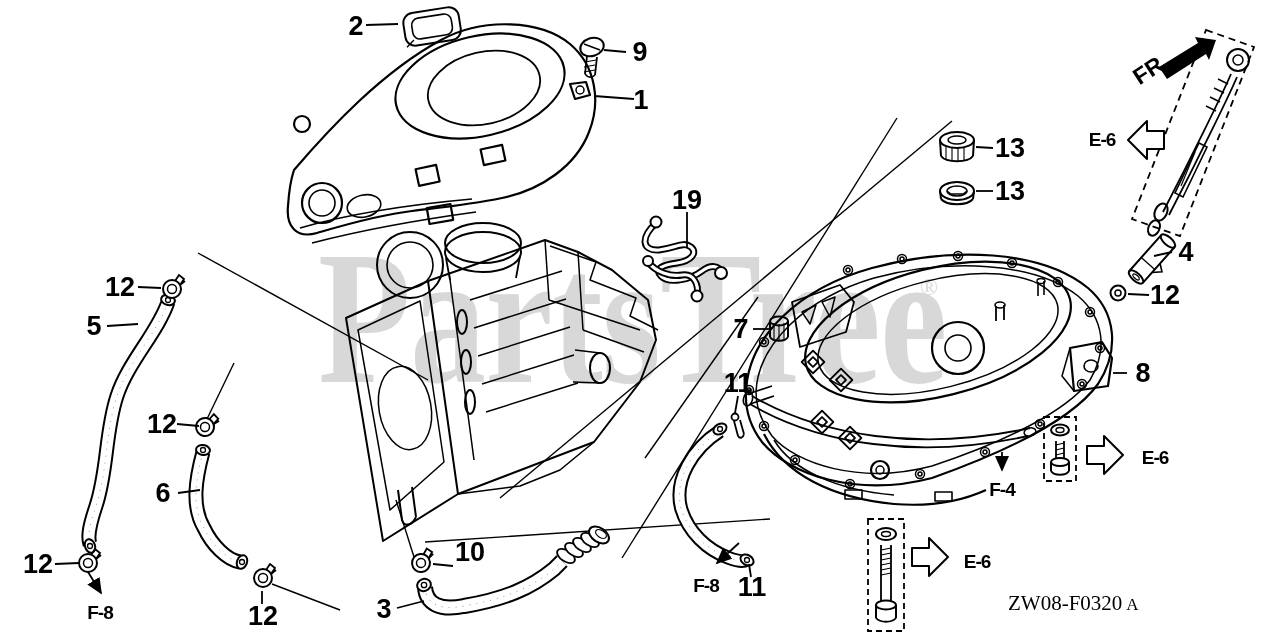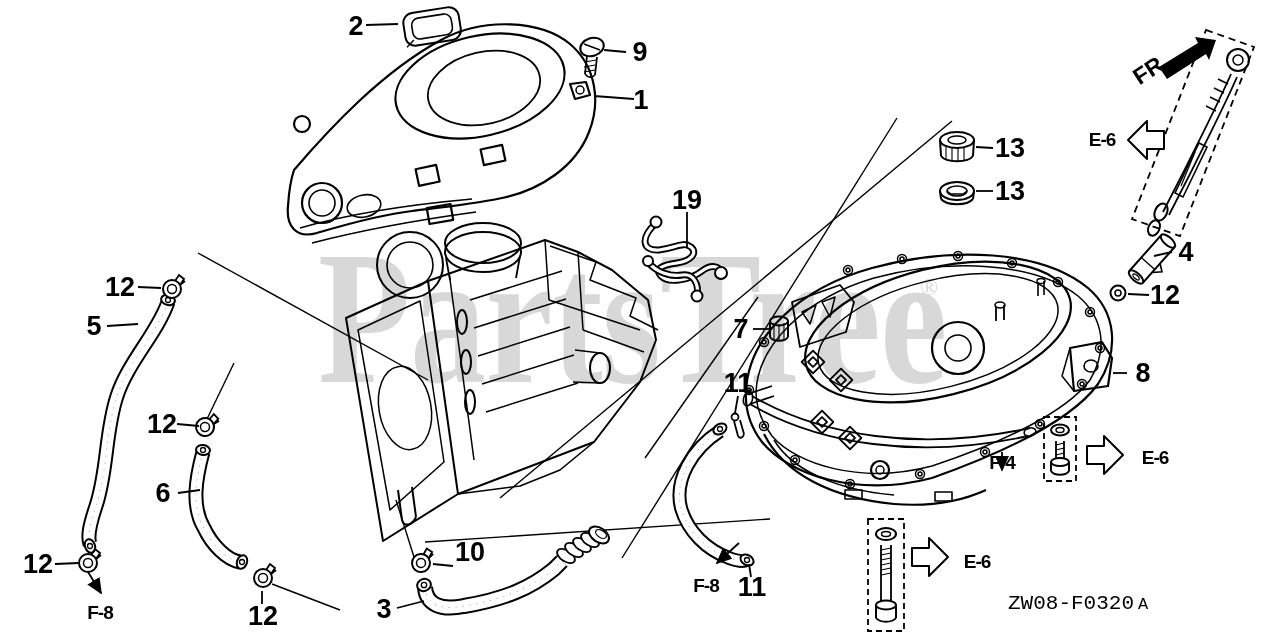--- a/index.html
+++ b/index.html
@@ -10,21 +10,21 @@
              transform:scaleX(0.80);transform-origin:left top;color:#d8d8d8;user-select:none;}
   .wm-reg{position:absolute;left:920px;top:274px;z-index:0;font-family:"Liberation Serif",serif;
           font-size:24px;color:#d8d8d8;}
   svg.art{position:absolute;left:0;top:0;z-index:1;}
   .callout{position:absolute;z-index:2;transform:translate(-50%,-50%);font-weight:bold;
            font-size:27px;color:#000;line-height:1;}
   .ref{position:absolute;z-index:2;transform:translate(-50%,-50%);font-weight:bold;
        font-size:19px;letter-spacing:-1px;color:#000;line-height:1;}
   .fr{position:absolute;z-index:2;left:1151px;top:69px;transform:translate(-50%,-50%) rotate(-33deg);
       font-weight:bold;font-size:23px;color:#000;line-height:1;}
-  .code{position:absolute;left:1008px;top:592px;z-index:2;font-family:Liberation Mono, monospace;
+  .code{position:absolute;left:1008px;top:592px;z-index:2;font-family:Liberation Serif, serif;
         font-size:21px;color:#000;line-height:1.1;}
   .code .suffix{font-size:17px;margin-left:4px;}
 </style>
 </head>
 <body>
 
 <div class="stage">
 
   <div class="watermark">PartsTree</div>
   <div class="wm-reg">®</div>
@@ -365,21 +365,21 @@
   <div class="callout" style="left:470px;top:552px">10</div>
   <div class="callout" style="left:384px;top:609px">3</div>
   <div class="callout" style="left:1186px;top:252px">4</div>
   <div class="callout" style="left:1165px;top:295px">12</div>
   <div class="callout" style="left:1143px;top:373px">8</div>
   <div class="callout" style="left:752px;top:587px">11</div>
 
   <div class="ref" style="left:1102px;top:139px">E-6</div>
   <div class="ref" style="left:1155px;top:457px">E-6</div>
   <div class="ref" style="left:977px;top:561px">E-6</div>
-  <div class="ref" style="left:1002px;top:462px">F-4</div>
+  <div class="ref" style="left:1002px;top:489px">F-4</div>
   <div class="ref" style="left:100px;top:612px">F-8</div>
   <div class="ref" style="left:706px;top:585px">F-8</div>
 
   <div class="fr">FR.</div>
 
   <div class="code">
     <span>ZW08-F0320</span><span class="suffix">A</span>
   </div>
 
 </div>

